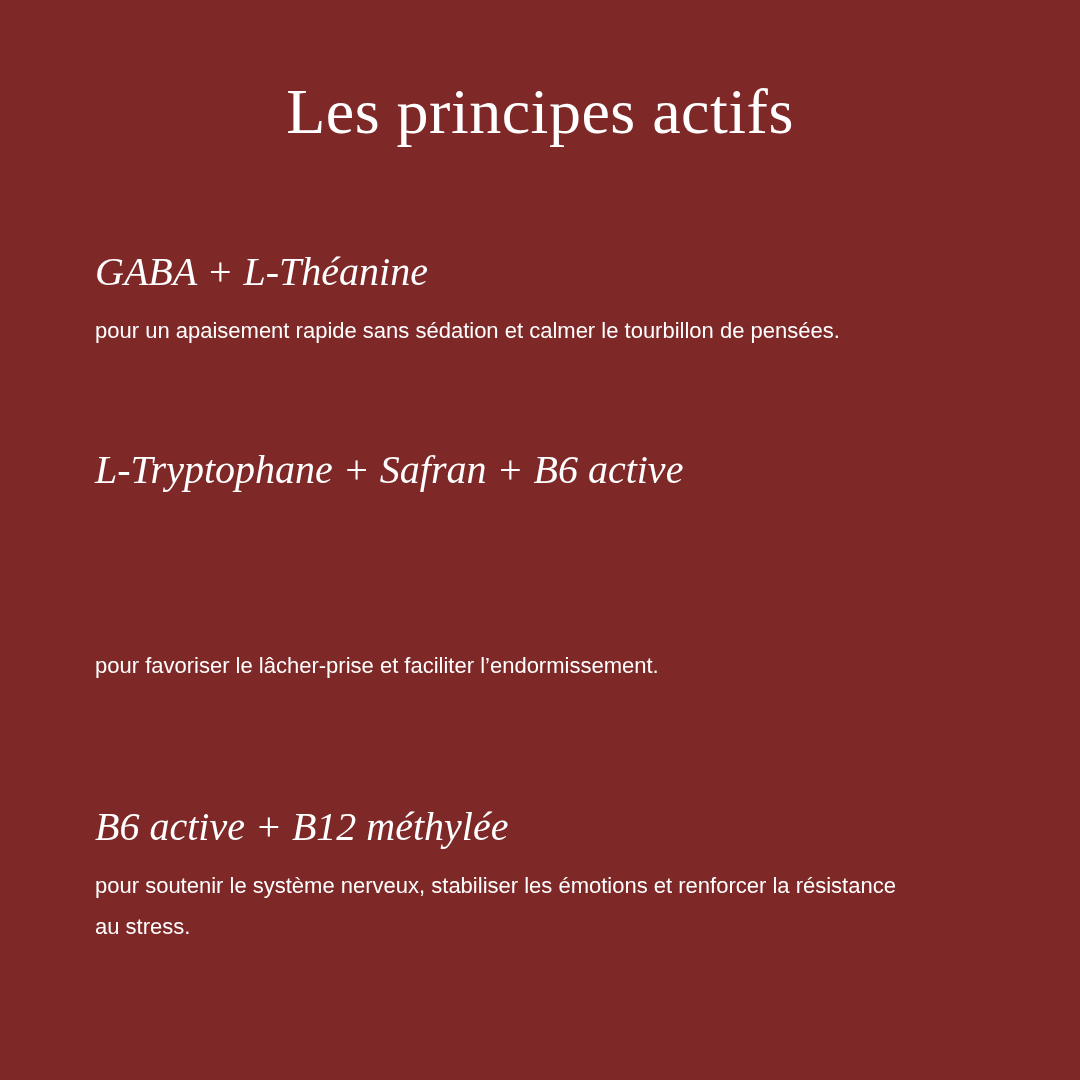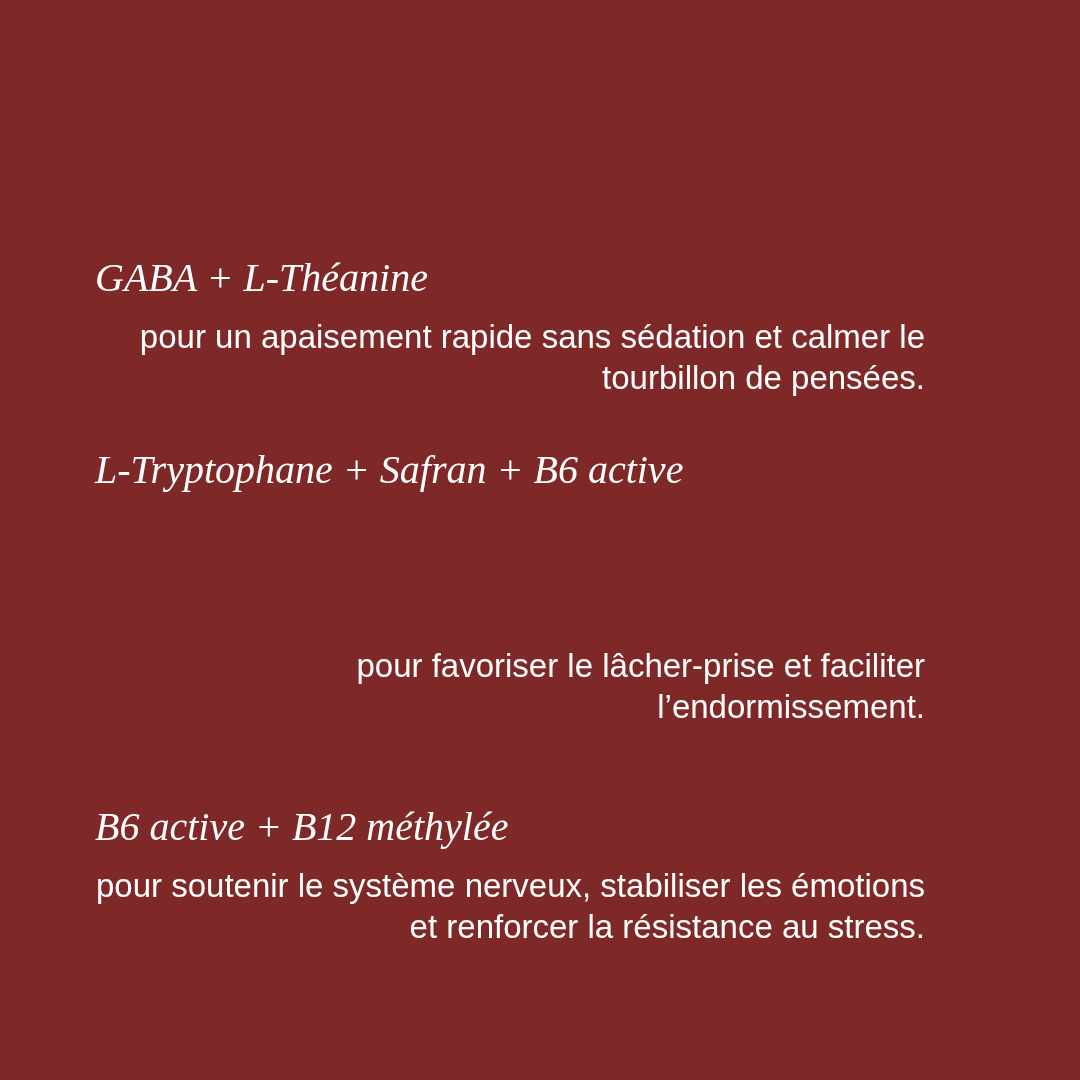--- a/index.html
+++ b/index.html
@@ -45,33 +45,33 @@
     .section-heading {
       font-family: "Liberation Serif", serif;
       font-style: italic;
       font-size: 40px;
       line-height: 48px;
       margin: 0 0 14px 0;
       font-weight: normal;
     }
     .section-text {
       font-family: "Liberation Sans", sans-serif;
-      font-size: 33px;
+      font-size: 22px;
       line-height: 41px;
       margin: 0;
-      text-align: right;
     }
   </style>
 </head>
 <body>
 
 <div class="header">
+  <h1 class="title">Les principes actifs</h1>
 </div>
 
-<div class="section" style="top:254px;">
+<div class="section" style="top:248px;">
   <h2 class="section-heading">GABA + L-Théanine</h2>
   <p class="section-text">pour un apaisement rapide sans sédation et calmer le tourbillon de pensées.</p>
 </div>
 
 <div class="section" style="top:446px;">
   <h2 class="section-heading">L-Tryptophane + Safran + B6 active</h2>
 </div>
 
 <div class="section" style="top:645px;">
   <p class="section-text">pour favoriser le lâcher-prise et faciliter l’endormissement.</p>

